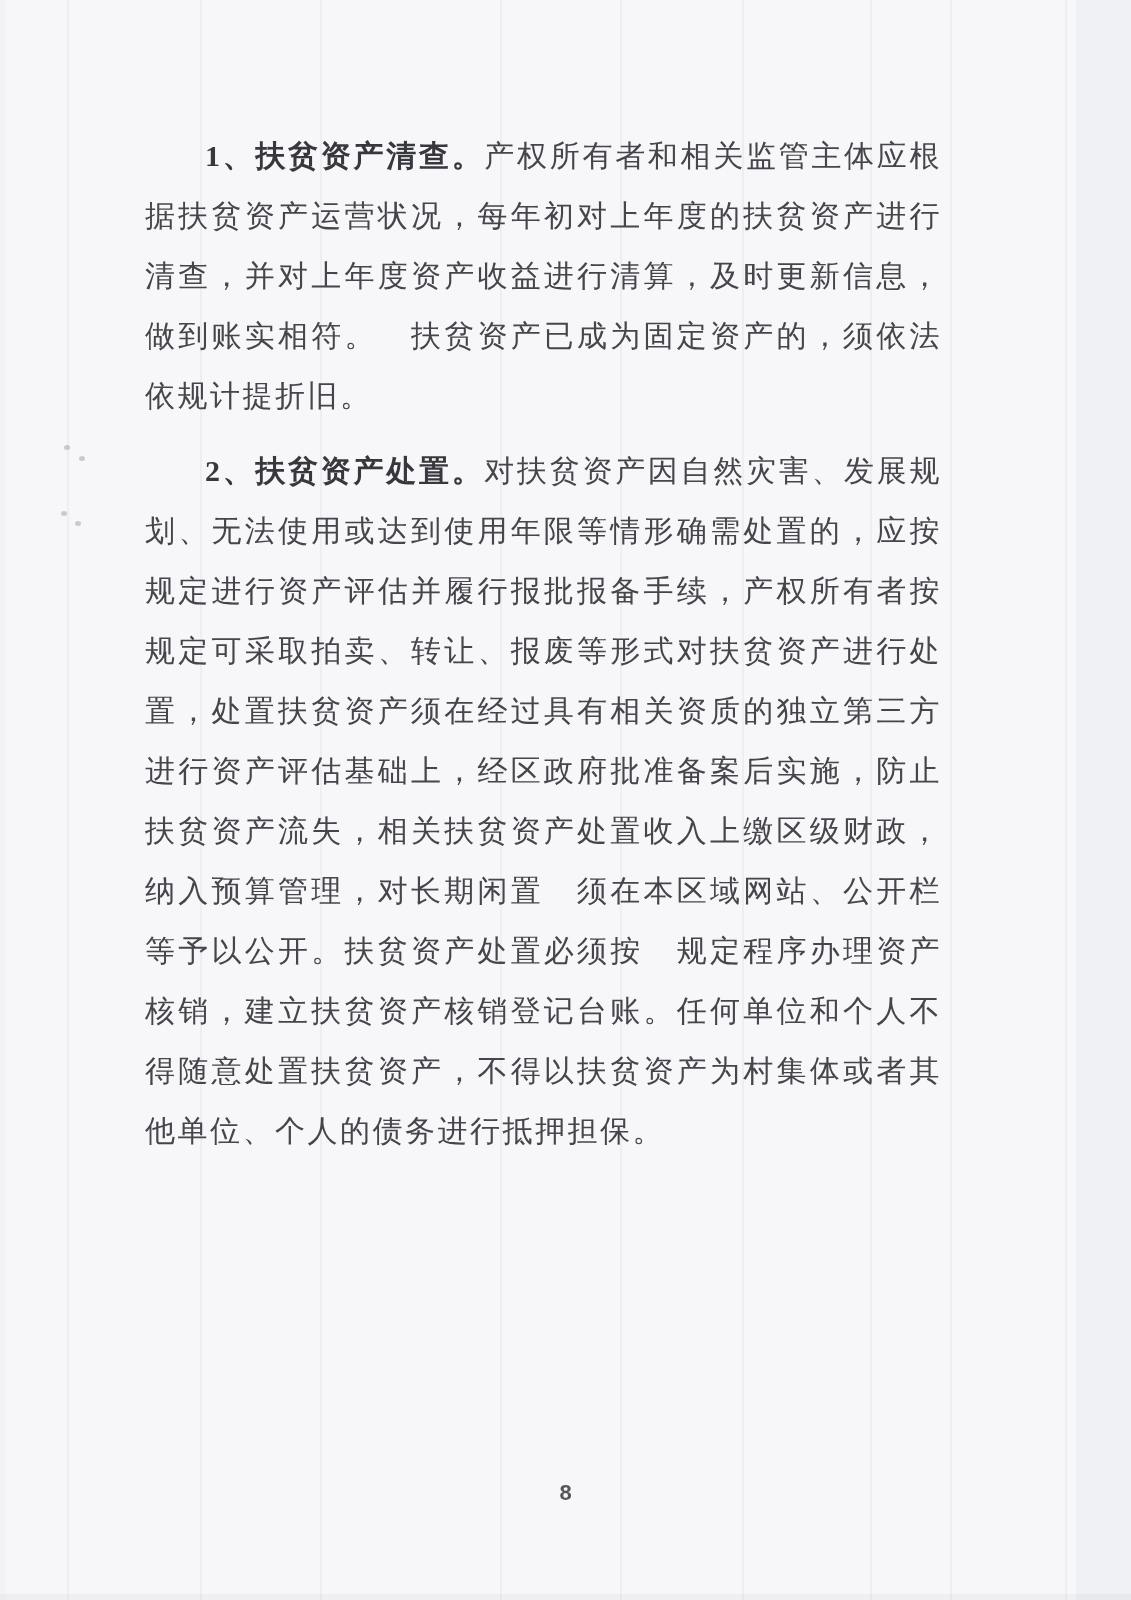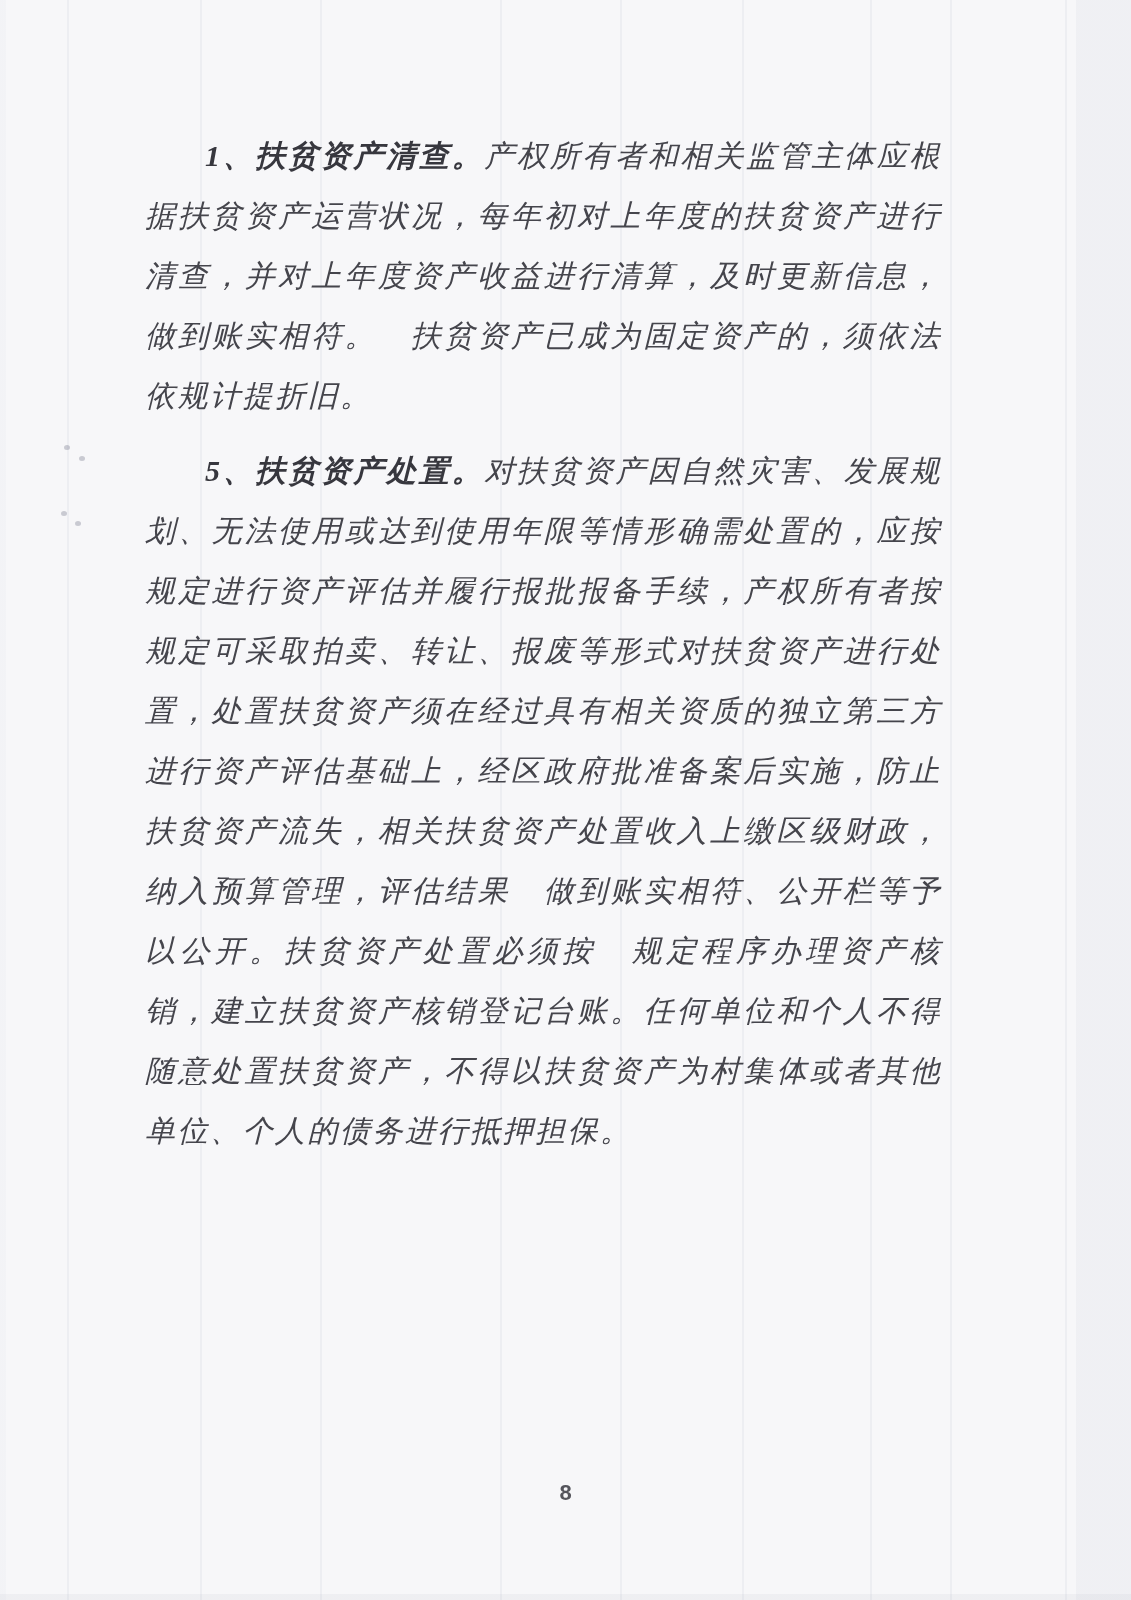--- a/index.html
+++ b/index.html
@@ -45,21 +45,20 @@
     position:absolute;
     left:145px;
     top:126px;
     width:797px;
     color:var(--ink);
     font-size:30px;
     line-height:60px;
     letter-spacing:2.5px;
     text-align:justify;
     text-justify:inter-ideograph;
-    font-style:italic;
   }
   .para{
     margin:0;
     text-indent:2em;
   }
   .para + .para{
     margin-top:15px;
   }
   .para-head{
     font-weight:700;
@@ -94,18 +93,18 @@
   <div class="scan-line" style="left:1065px"></div>
 
   <div class="scan-speck" style="left:64px;top:445px"></div>
   <div class="scan-speck" style="left:79px;top:456px"></div>
   <div class="scan-speck" style="left:61px;top:511px"></div>
   <div class="scan-speck" style="left:75px;top:521px"></div>
 
   <div class="content">
     <p class="para"><strong class="para-head">1、扶贫资产清查。</strong><span>产权所有者和相关监管主体应根据扶贫资产运营状况，每年初对上年度的扶贫资产进行清查，并对上年度资产收益进行清算，及时更新信息，做到账实相符。　扶贫资产已成为固定资产的，须依法依规计提折旧。</span></p>
 
-    <p class="para"><strong class="para-head">5、扶贫资产处置。</strong><span>对扶贫资产因自然灾害、发展规划、无法使用或达到使用年限等情形确需处置的，应按规定进行资产评估并履行报批报备手续，产权所有者按规定可采取拍卖、转让、报废等形式对扶贫资产进行处置，处置扶贫资产须在经过具有相关资质的独立第三方进行资产评估基础上，经区政府批准备案后实施，防止扶贫资产流失，相关扶贫资产处置收入上缴区级财政，纳入预算管理，评估结果　做到账实相符、公开栏等予以公开。扶贫资产处置必须按　规定程序办理资产核销，建立扶贫资产核销登记台账。任何单位和个人不得随意处置扶贫资产，不得以扶贫资产为村集体或者其他单位、个人的债务进行抵押担保。</span></p>
+    <p class="para"><strong class="para-head">2、扶贫资产处置。</strong><span>对扶贫资产因自然灾害、发展规划、无法使用或达到使用年限等情形确需处置的，应按规定进行资产评估并履行报批报备手续，产权所有者按规定可采取拍卖、转让、报废等形式对扶贫资产进行处置，处置扶贫资产须在经过具有相关资质的独立第三方进行资产评估基础上，经区政府批准备案后实施，防止扶贫资产流失，相关扶贫资产处置收入上缴区级财政，纳入预算管理，对长期闲置　须在本区域网站、公开栏等予以公开。扶贫资产处置必须按　规定程序办理资产核销，建立扶贫资产核销登记台账。任何单位和个人不得随意处置扶贫资产，不得以扶贫资产为村集体或者其他单位、个人的债务进行抵押担保。</span></p>
 
   </div>
 
   <div class="page-number">8</div>
 </div>
 
 </body></html>

